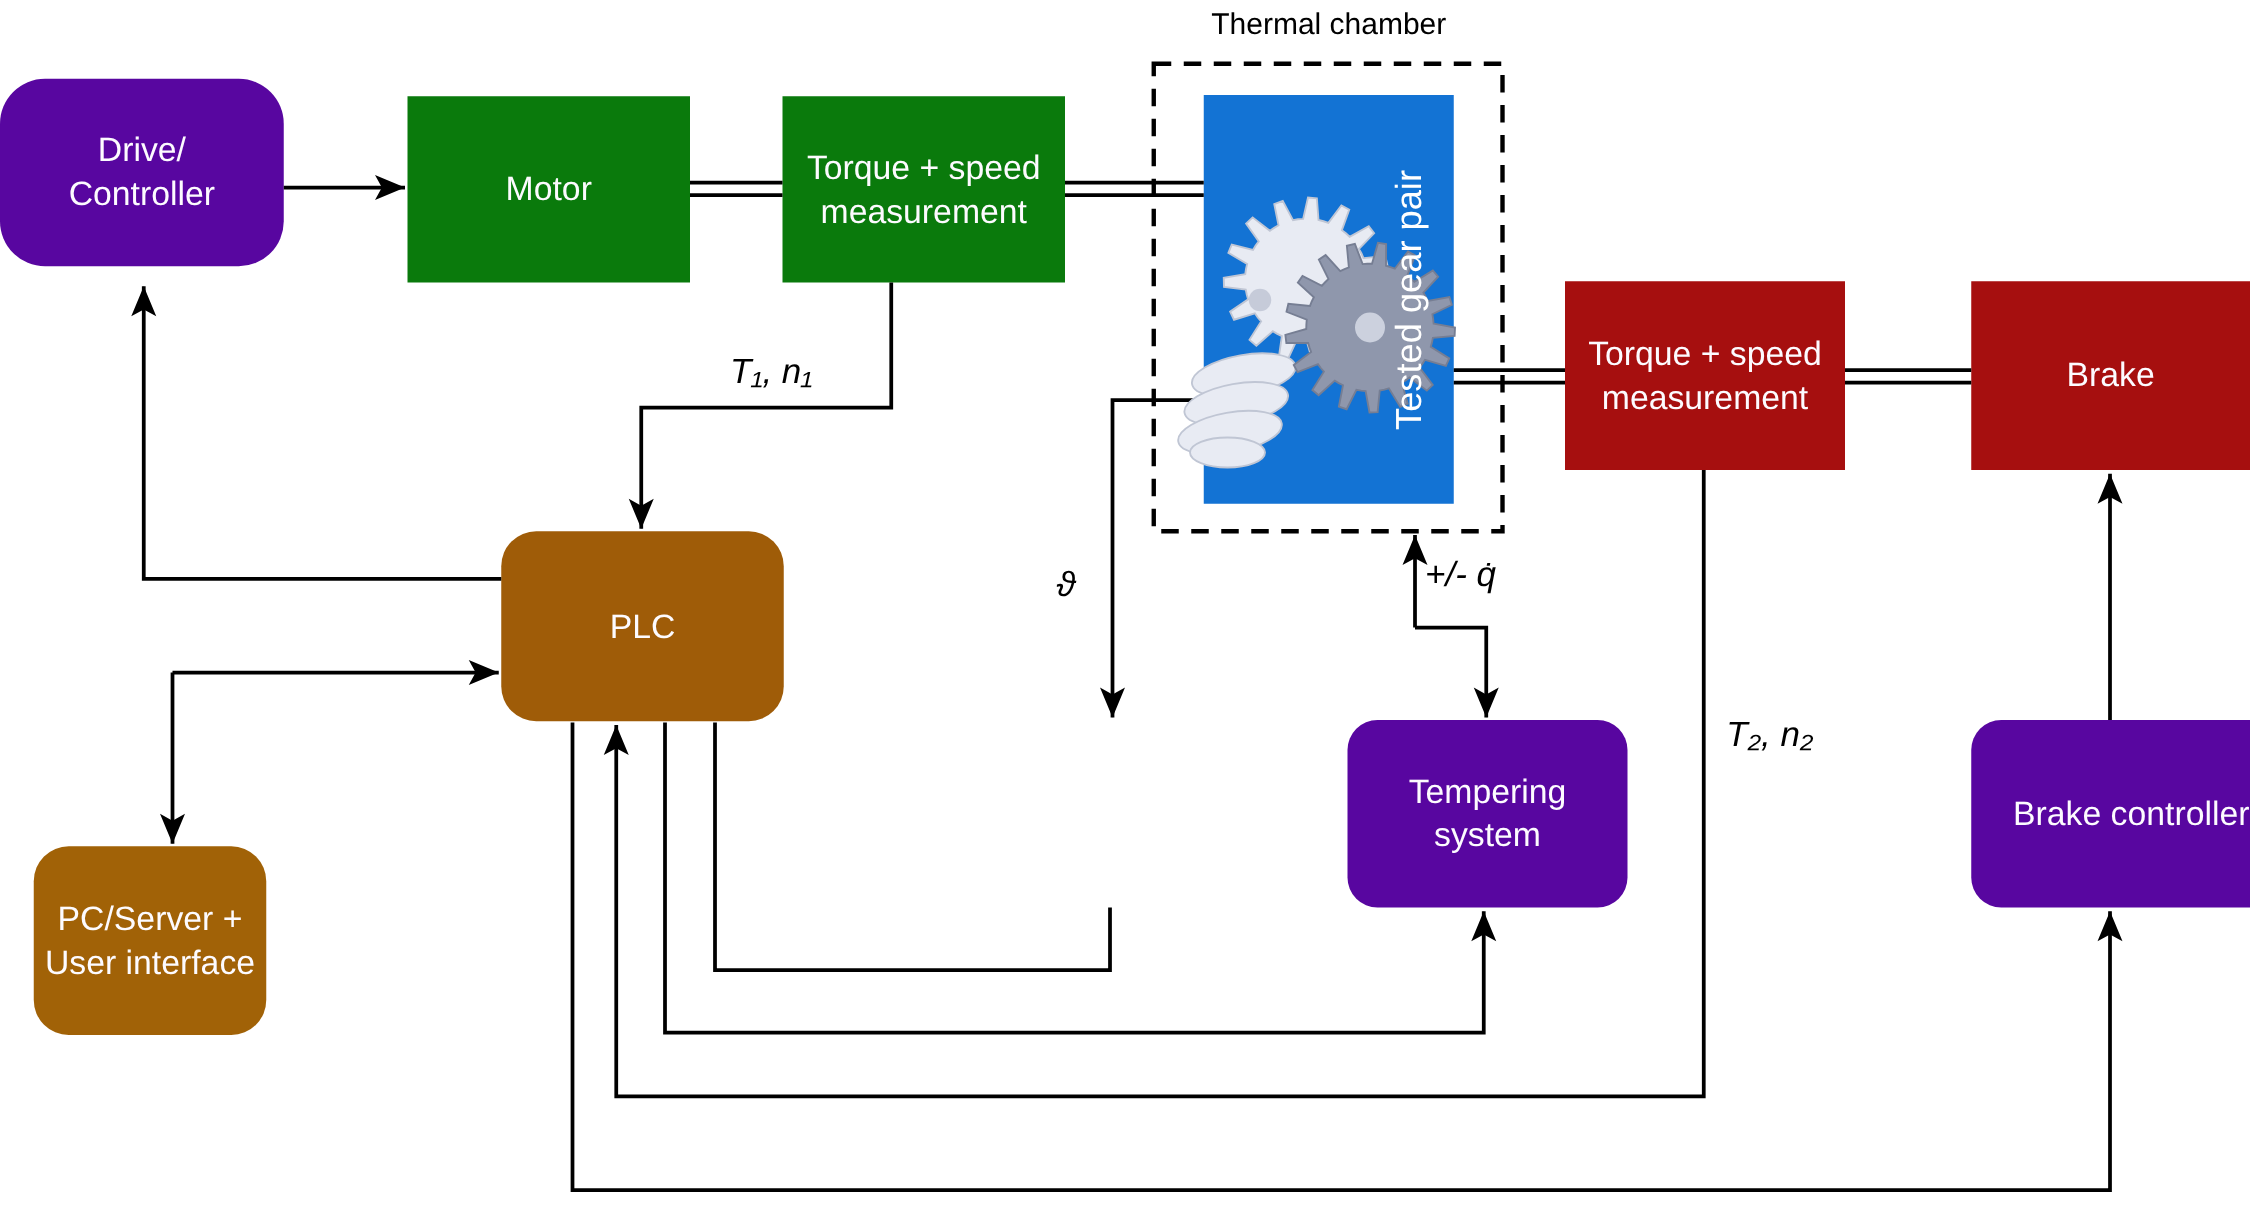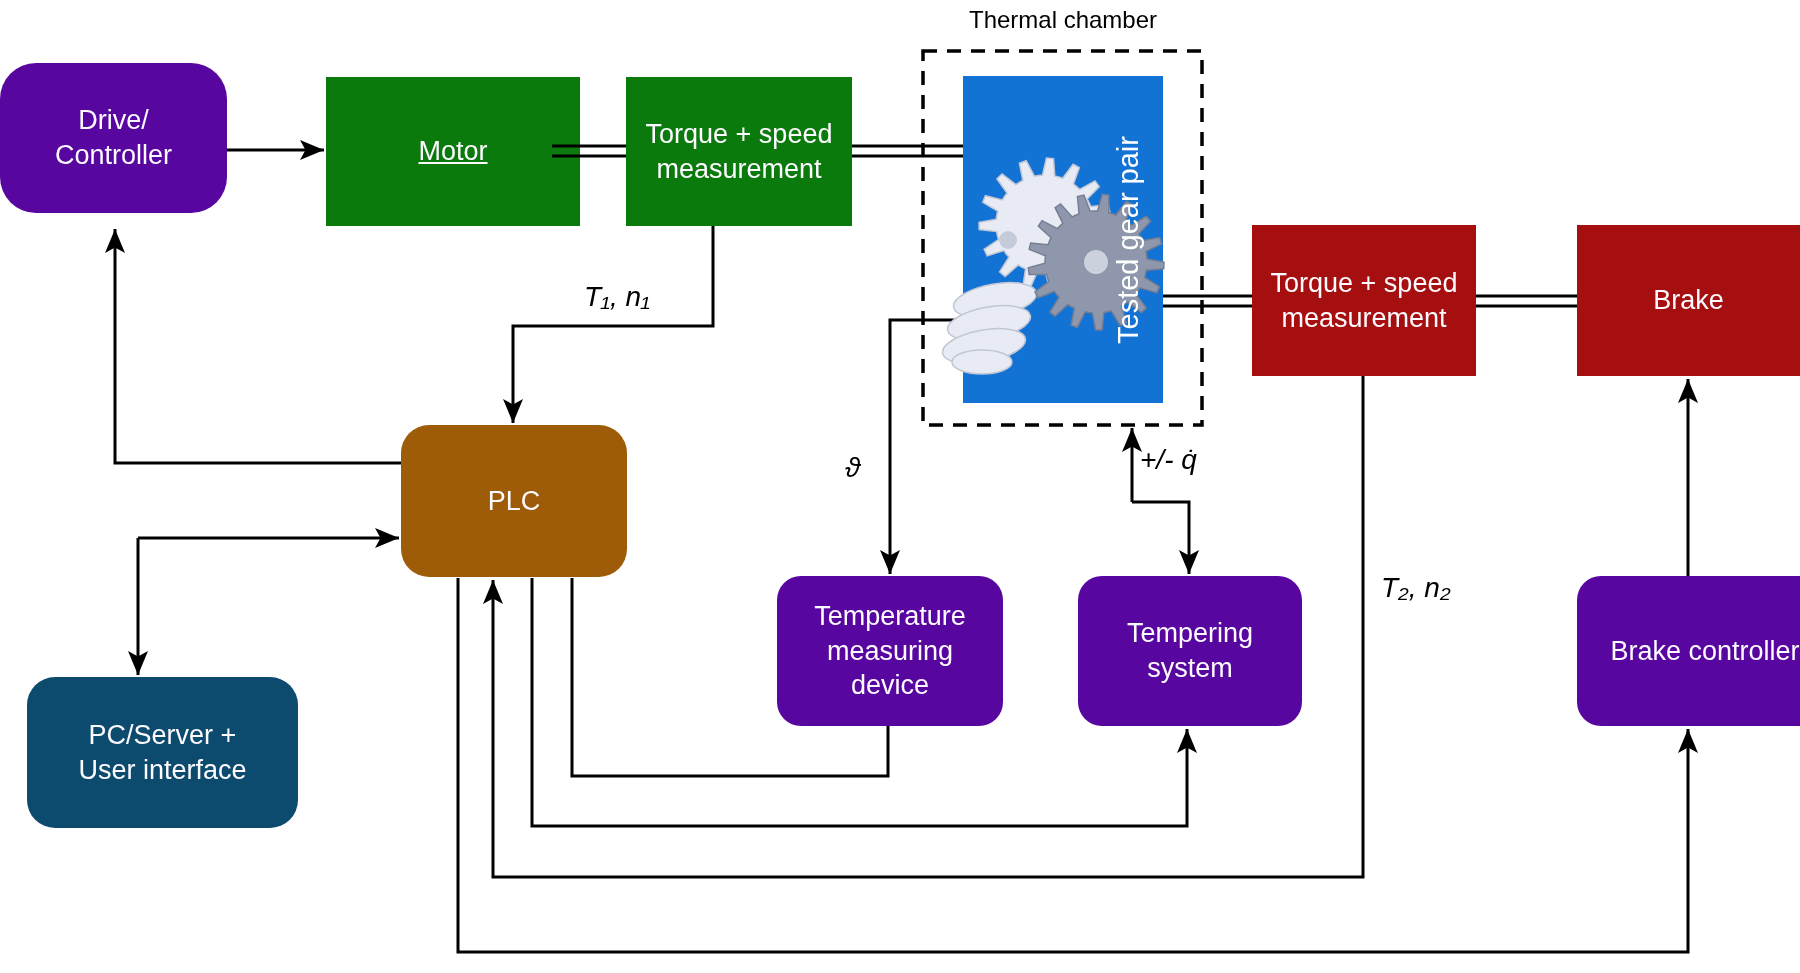--- a/index.html
+++ b/index.html
@@ -20,41 +20,38 @@
          transform:rotate(-90deg);transform-origin:center center;}
 </style>
 </head>
 <body>
 
 <div class="stage">
 
   <div class="node r-lg" style="left: 0px; top: 63px; width: 227px; height: 150px; background: rgb(88, 6, 160);">Drive/
 Controller</div>
 
-  <div class="node" style="left: 326px; top: 77px; width: 254px; height: 149px; background: rgb(10, 122, 12); text-decoration: underline;">Motor</div>
+  <div class="node" style="left: 326px; top: 77px; width: 226px; height: 149px; background: rgb(10, 122, 12);">Motor</div>
 
   <div class="node" style="left: 626px; top: 77px; width: 226px; height: 149px; background: rgb(10, 122, 12);">Torque + speed
 measurement</div>
 
   <div class="node" style="left: 963px; top: 76px; width: 200px; height: 327px; background: rgb(19, 115, 212);"></div>
   <div class="vtext" style="left:998px;top:226px;width:260px;height:28px;">Tested gear pair</div>
 
   <div class="node" style="left: 1252px; top: 225px; width: 224px; height: 151px; background: rgb(166, 15, 15);">Torque + speed
 measurement</div>
 
   <div class="node" style="left: 1577px; top: 225px; width: 223px; height: 151px; background: rgb(166, 15, 15);">Brake</div>
 
   <div class="node r-md" style="left: 401px; top: 425px; width: 226px; height: 152px; background: rgb(159, 92, 8);">PLC</div>
 
-  <div class="node r-md" style="left: 27px; top: 677px; width: 271px; height: 151px; background: #0c4a6e;">PC/Server +
+  <div class="node r-md" style="left: 27px; top: 677px; width: 186px; height: 151px; background: #a16207;">PC/Server +
 User interface</div>
 
-  <div class="node r-sm" style="left: 777px; top: 576px; width: 226px; height: 150px; background: rgb(88, 6, 160);">Temperature
-measuring
-device</div>
 
   <div class="node r-sm" style="left: 1078px; top: 576px; width: 224px; height: 150px; background: rgb(88, 6, 160);">Tempering
 system</div>
 
   <div class="node r-sm" style="left: 1577px; top: 576px; width: 256px; height: 150px; background: rgb(88, 6, 160);">Brake controller</div>
 
   <div class="chamber-label" style="left:913px;top:6px;width:300px;">Thermal chamber</div>
 
   <div class="elabel italic" style="left:584px;top:281px;text-align:center;">T₁, n₁</div>
 

